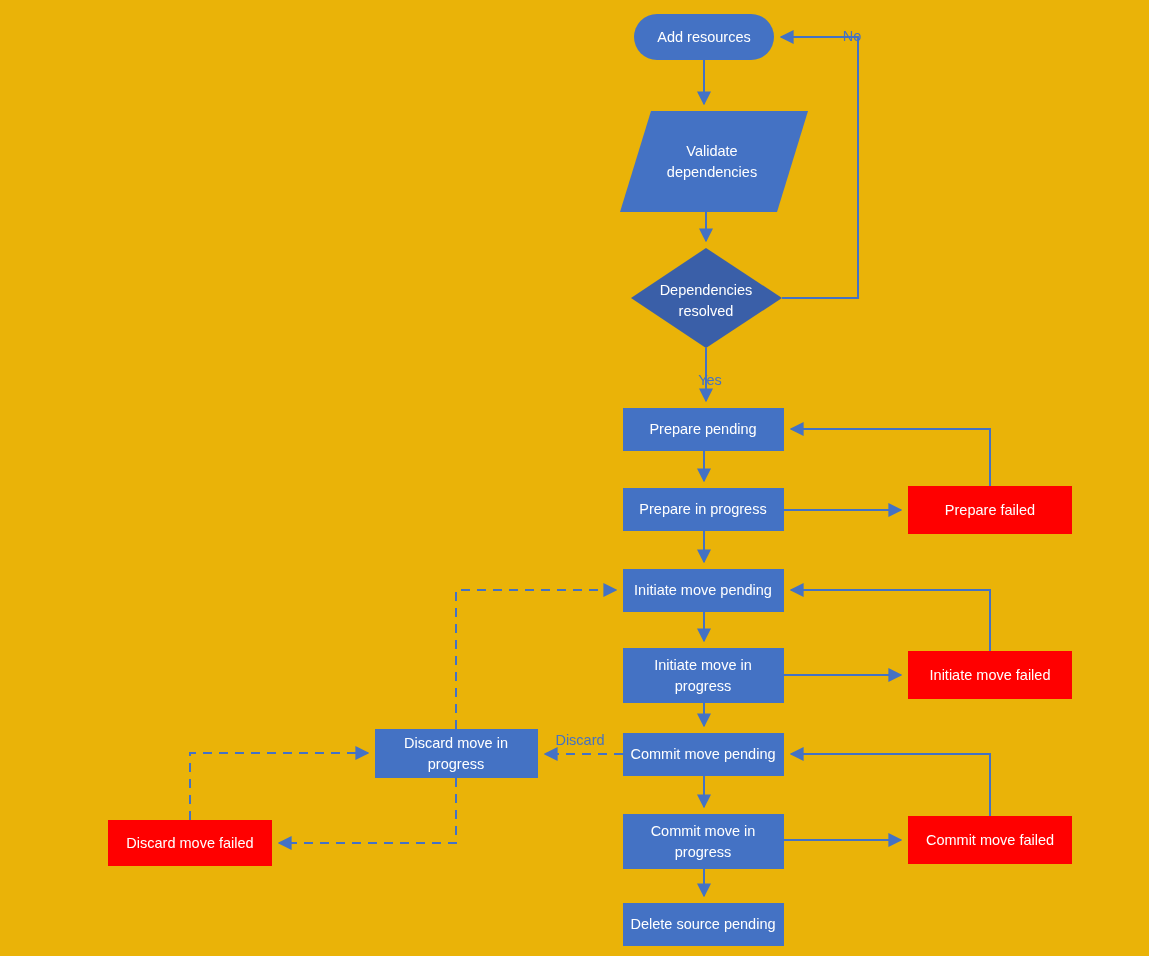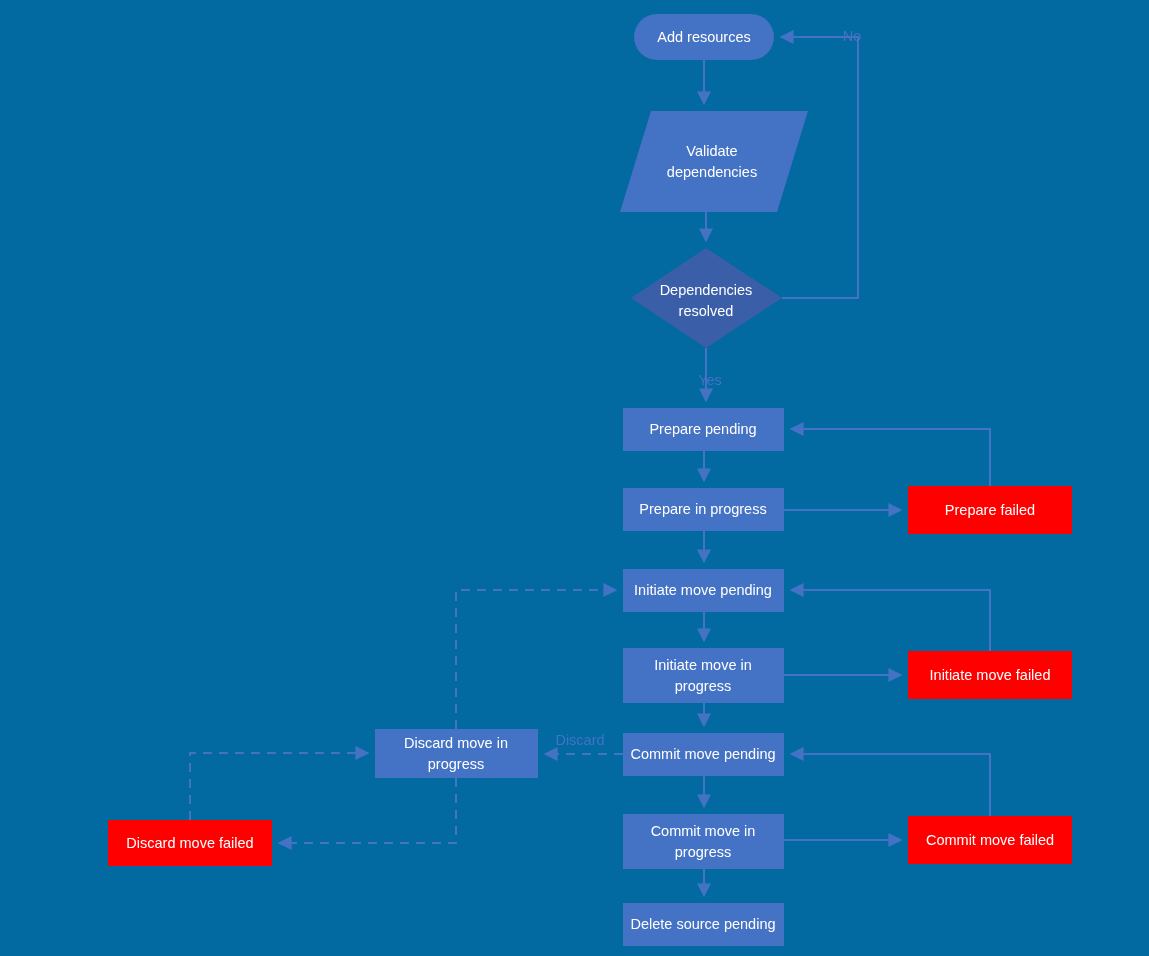--- a/index.html
+++ b/index.html
@@ -4,21 +4,21 @@
 <style>
   html, body {
     margin: 0;
     padding: 0;
     background: #ffffff;
   }
   #canvas {
     position: relative;
     width: 1149px;
     height: 956px;
-    background: #0369a1;
+    background: #eab308;
     font-family: "Liberation Sans", sans-serif;
     overflow: hidden;
   }
   svg#flow {
     position: absolute;
     left: 0;
     top: 0;
     width: 1149px;
     height: 956px;
   }

